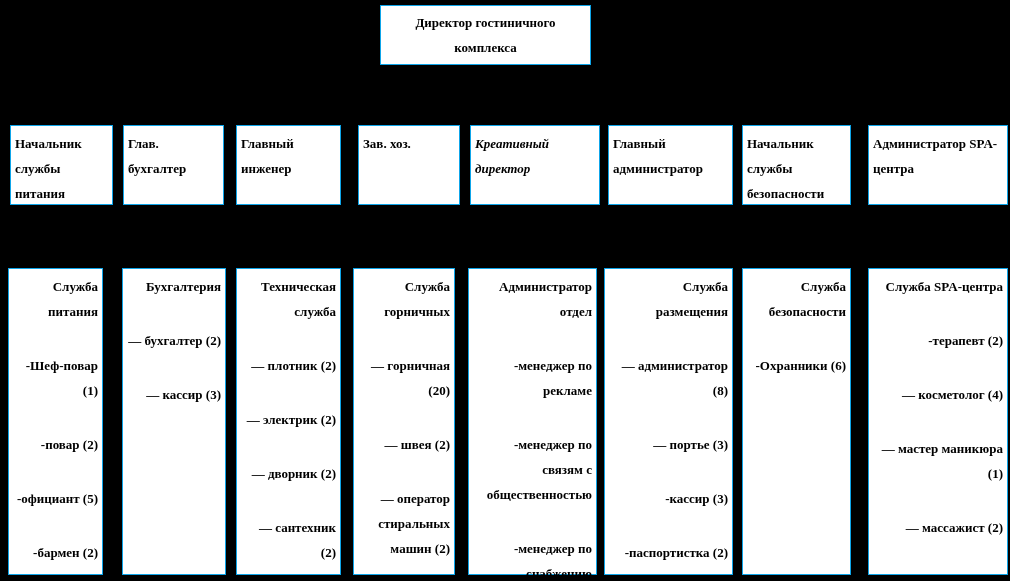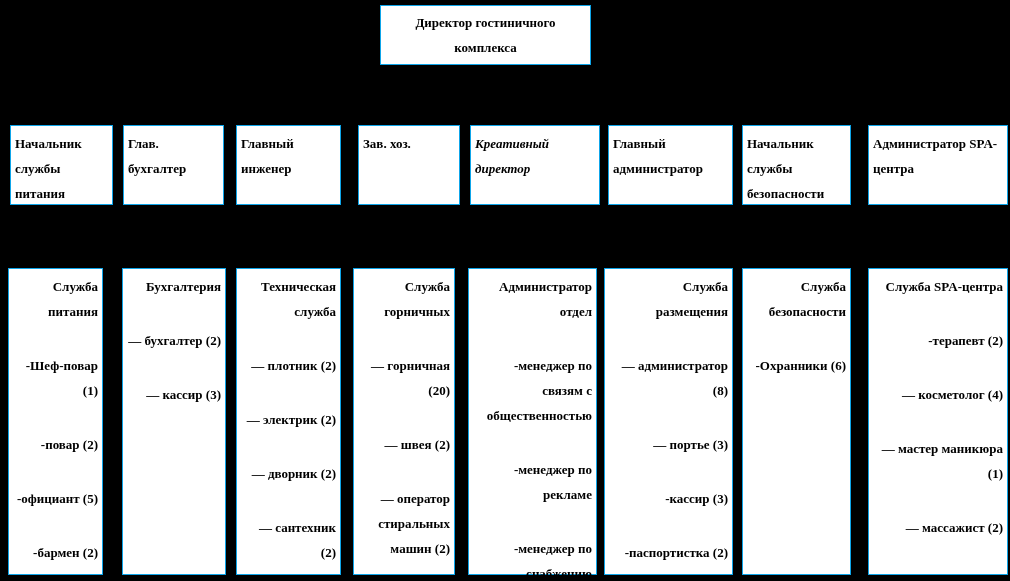--- a/index.html
+++ b/index.html
@@ -114,22 +114,22 @@
 
   <div class="box dept d4">
     <div class="dept-title">Служба горничных</div>
     <div class="dept-item">— горничная (20)</div>
     <div class="dept-item">— швея (2)</div>
     <div class="dept-item">— оператор стиральных машин (2)</div>
   </div>
 
   <div class="box dept d5">
     <div class="dept-title">Администратор отдел</div>
+    <div class="dept-item">-менеджер по рекламе</div>
     <div class="dept-item">-менеджер по связям с общественностью</div>
-    <div class="dept-item">-менеджер по рекламе</div>
     <div class="dept-item">-менеджер по снабжению</div>
   </div>
 
   <div class="box dept d6">
     <div class="dept-title">Служба размещения</div>
     <div class="dept-item">— администратор (8)</div>
     <div class="dept-item">— портье (3)</div>
     <div class="dept-item">-кассир (3)</div>
     <div class="dept-item">-паспортистка (2)</div>
   </div>

